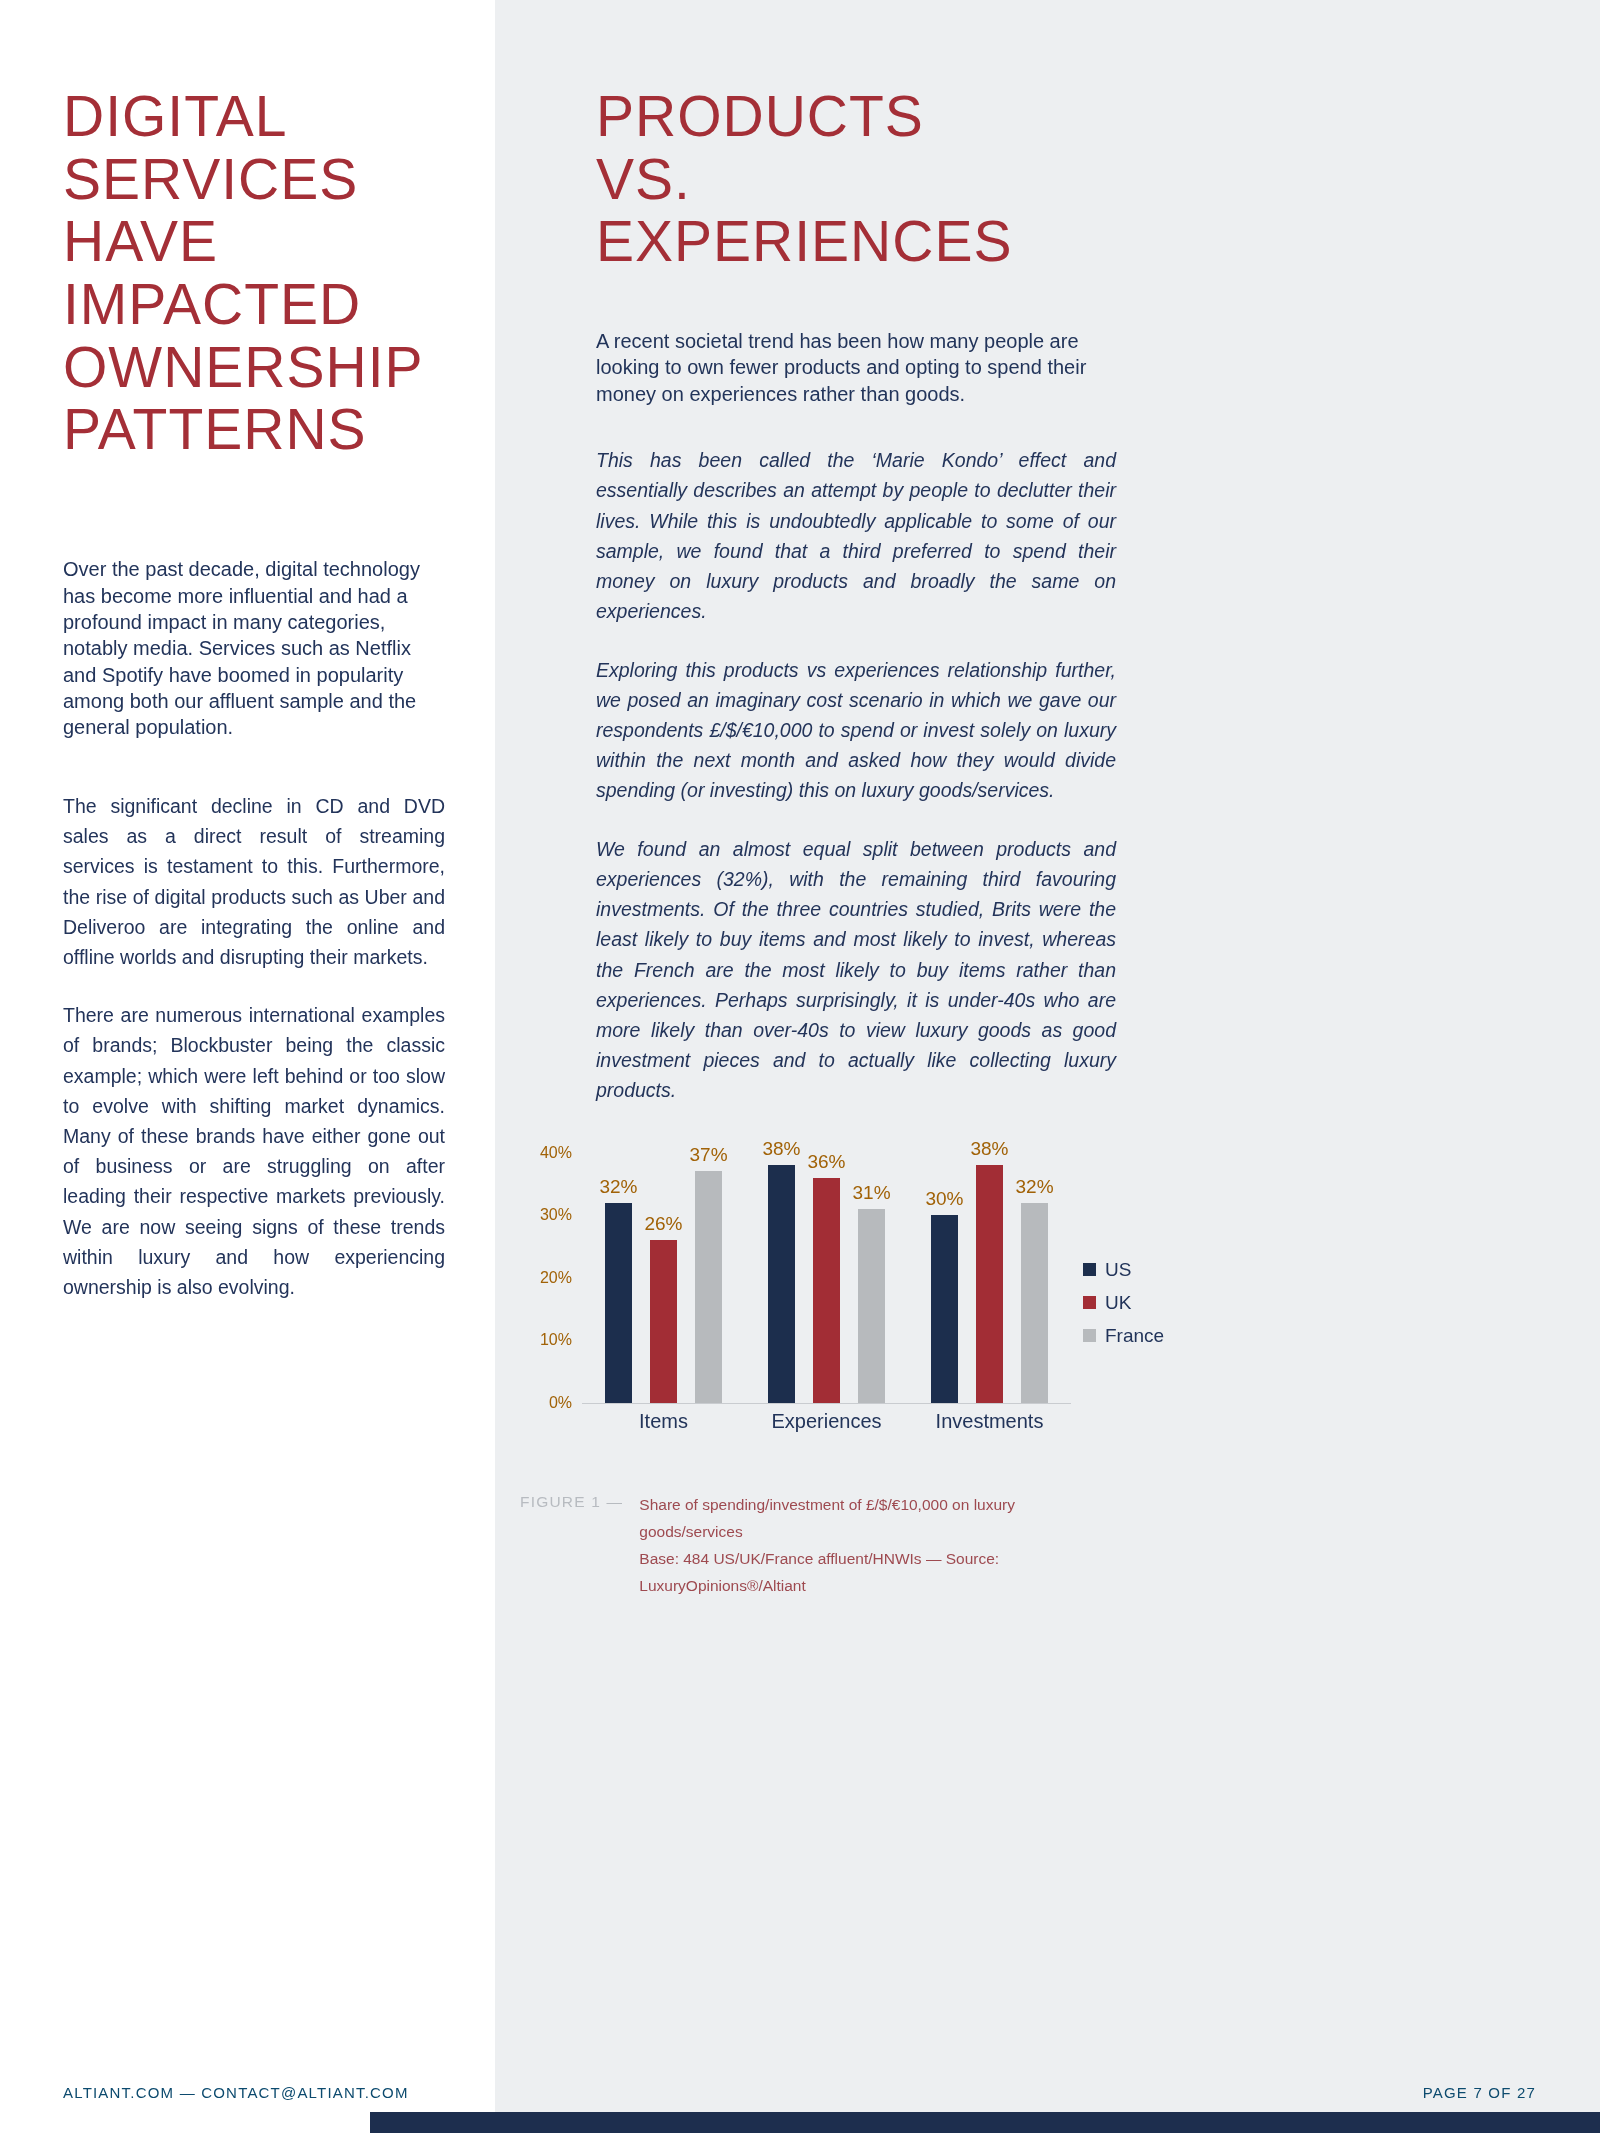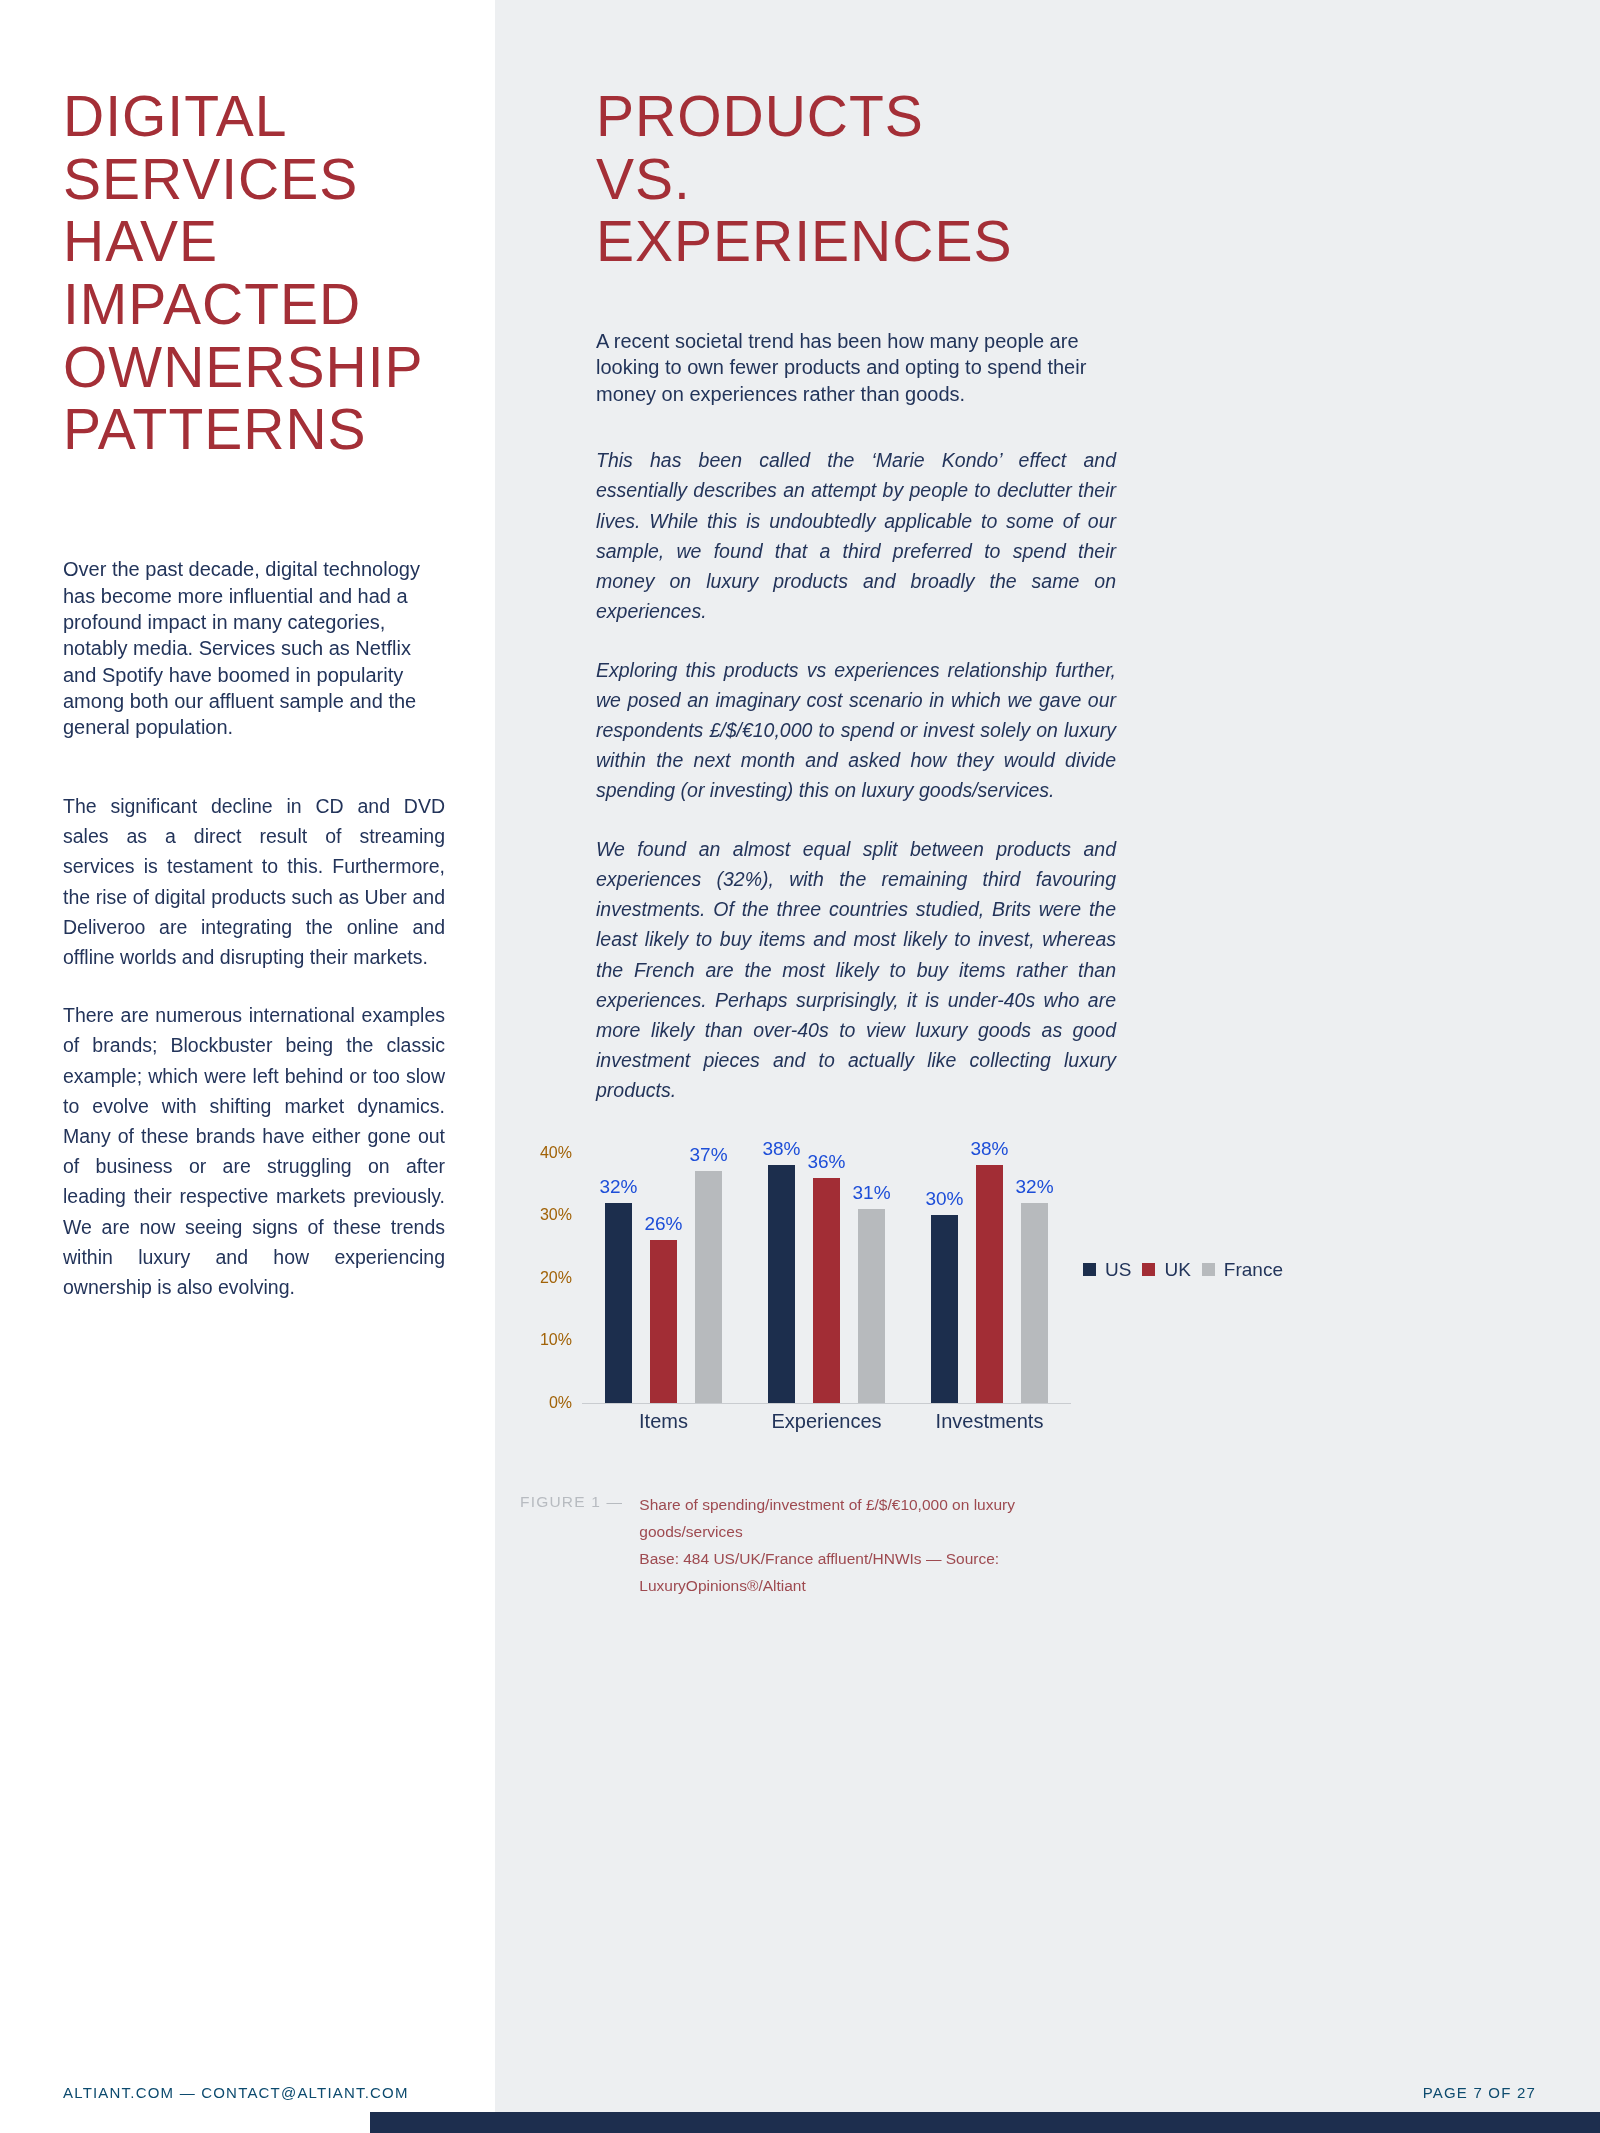--- a/index.html
+++ b/index.html
@@ -92,39 +92,39 @@
     align-items: flex-end;
     gap: 7px;
   }
   .bar-wrap {
     display: flex;
     flex-direction: column;
     align-items: center;
   }
   .bar-value {
     font-size: 19px;
-    color: #1d4ed8;
+    color: #a16207;
     margin-bottom: 5px;
     white-space: nowrap;
   }
   .bar { width: 27px; }
   .chart-xlabels { display: flex; margin-top: 6px; }
   .x-label {
     flex: 1;
     text-align: center;
     font-size: 20px;
     color: #22345a;
   }
   .chart-legend {
     flex: none;
     width: 108px;
     padding-top: 105px;
     padding-left: 12px;
     display: flex;
-    flex-direction: row;
+    flex-direction: column;
     gap: 11px;
   }
   .legend-item {
     display: flex;
     align-items: center;
     gap: 9px;
     font-size: 19px;
     color: #22345a;
   }
   .legend-swatch { width: 13px; height: 13px; flex: none; }

